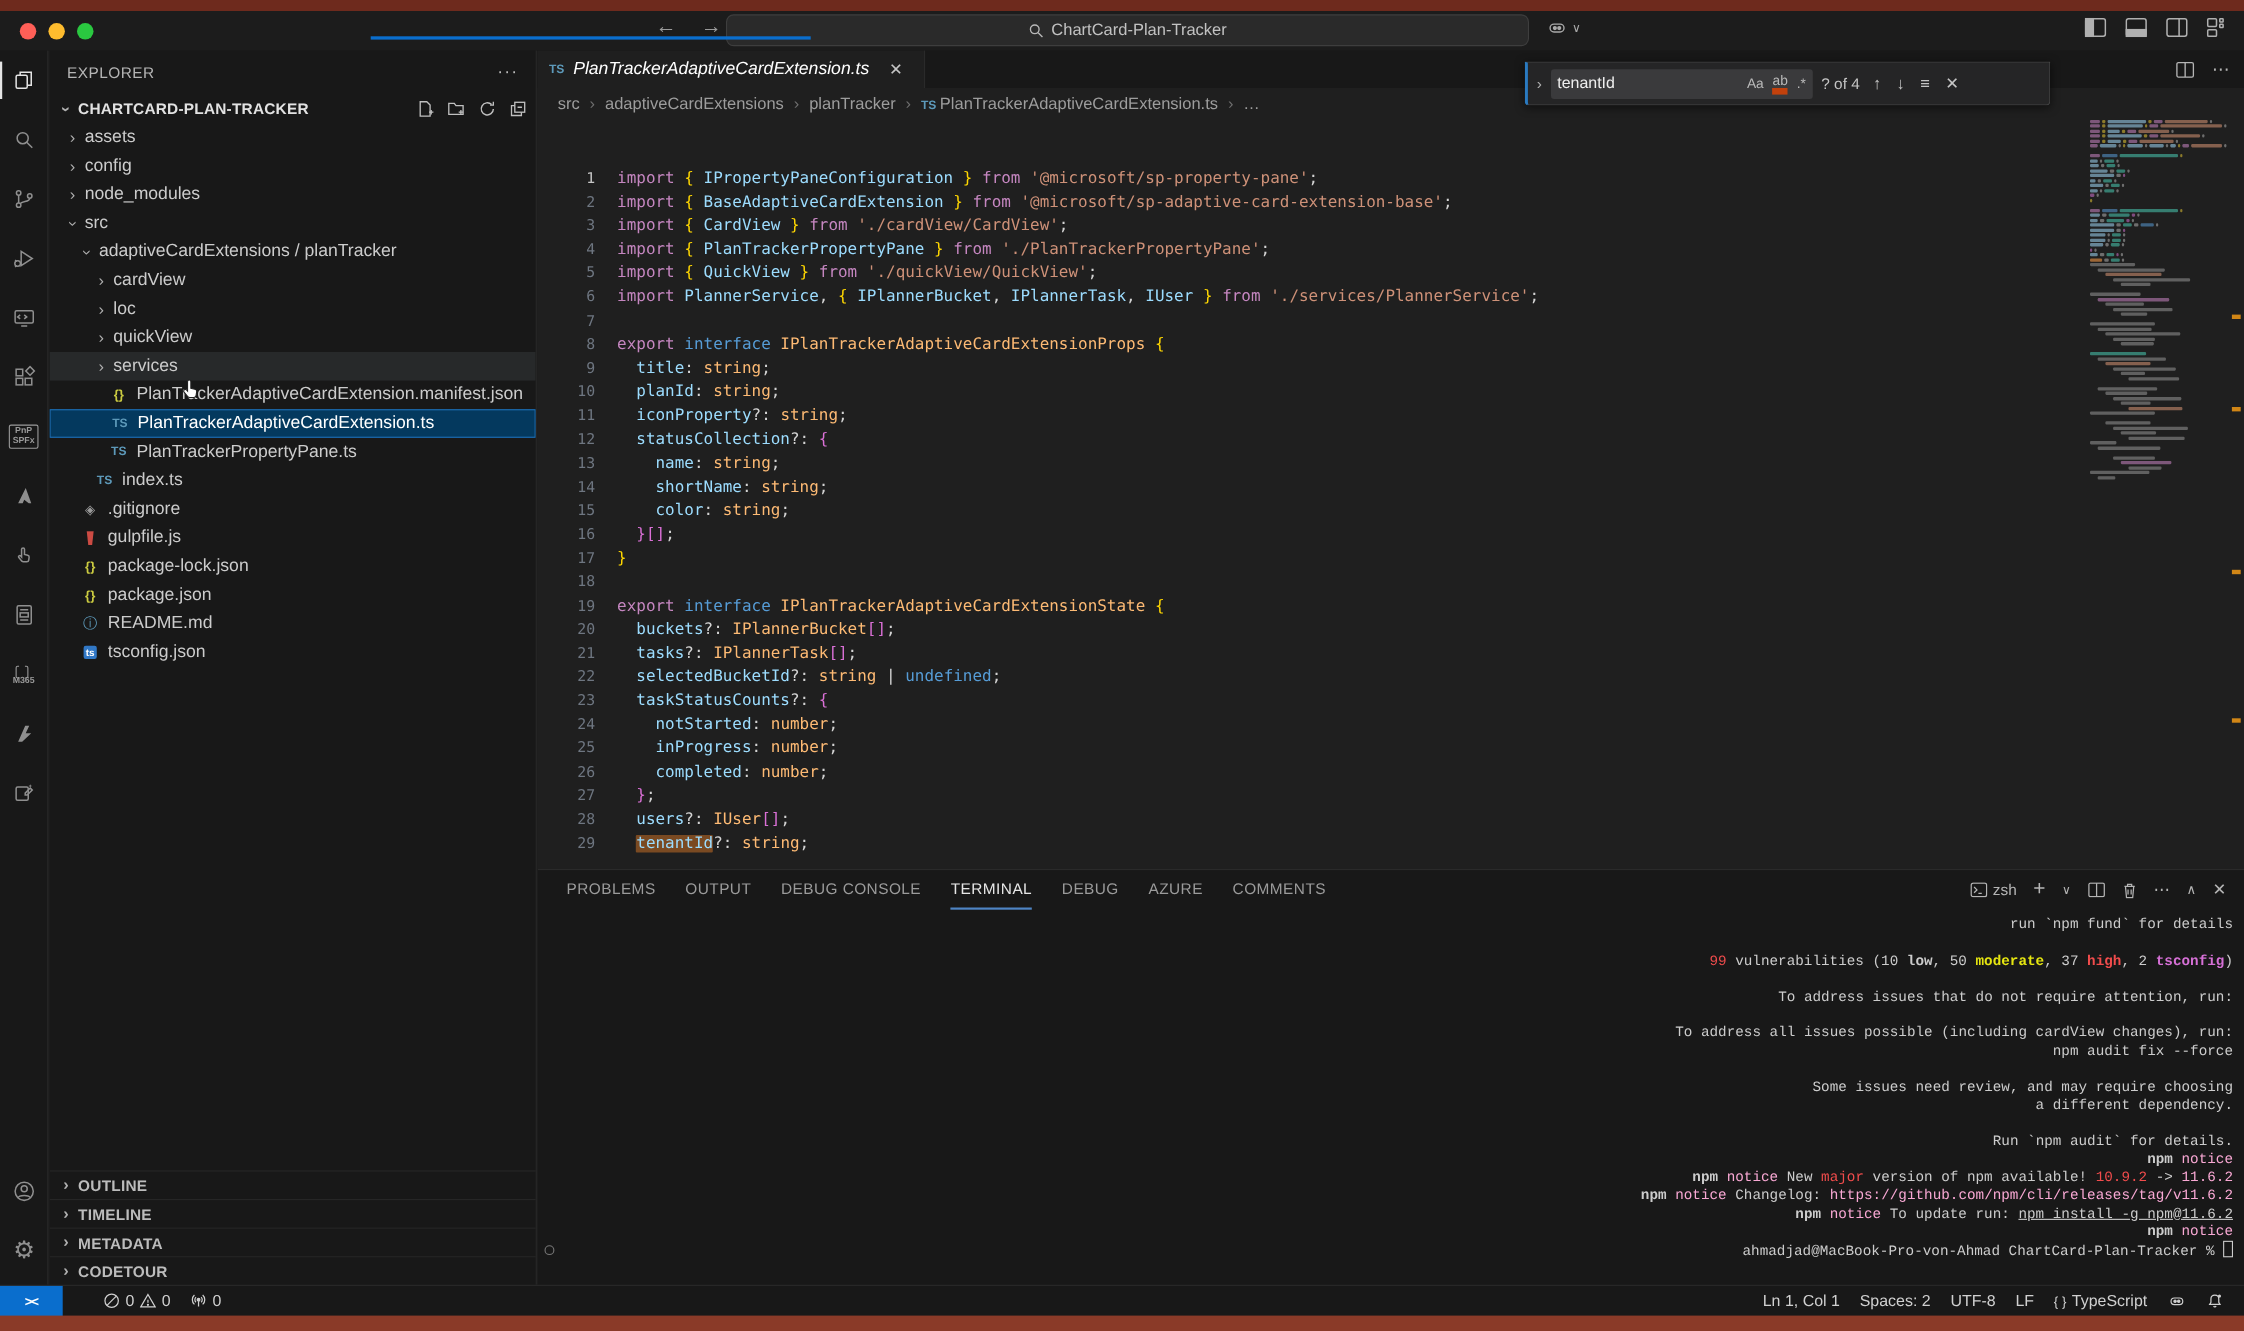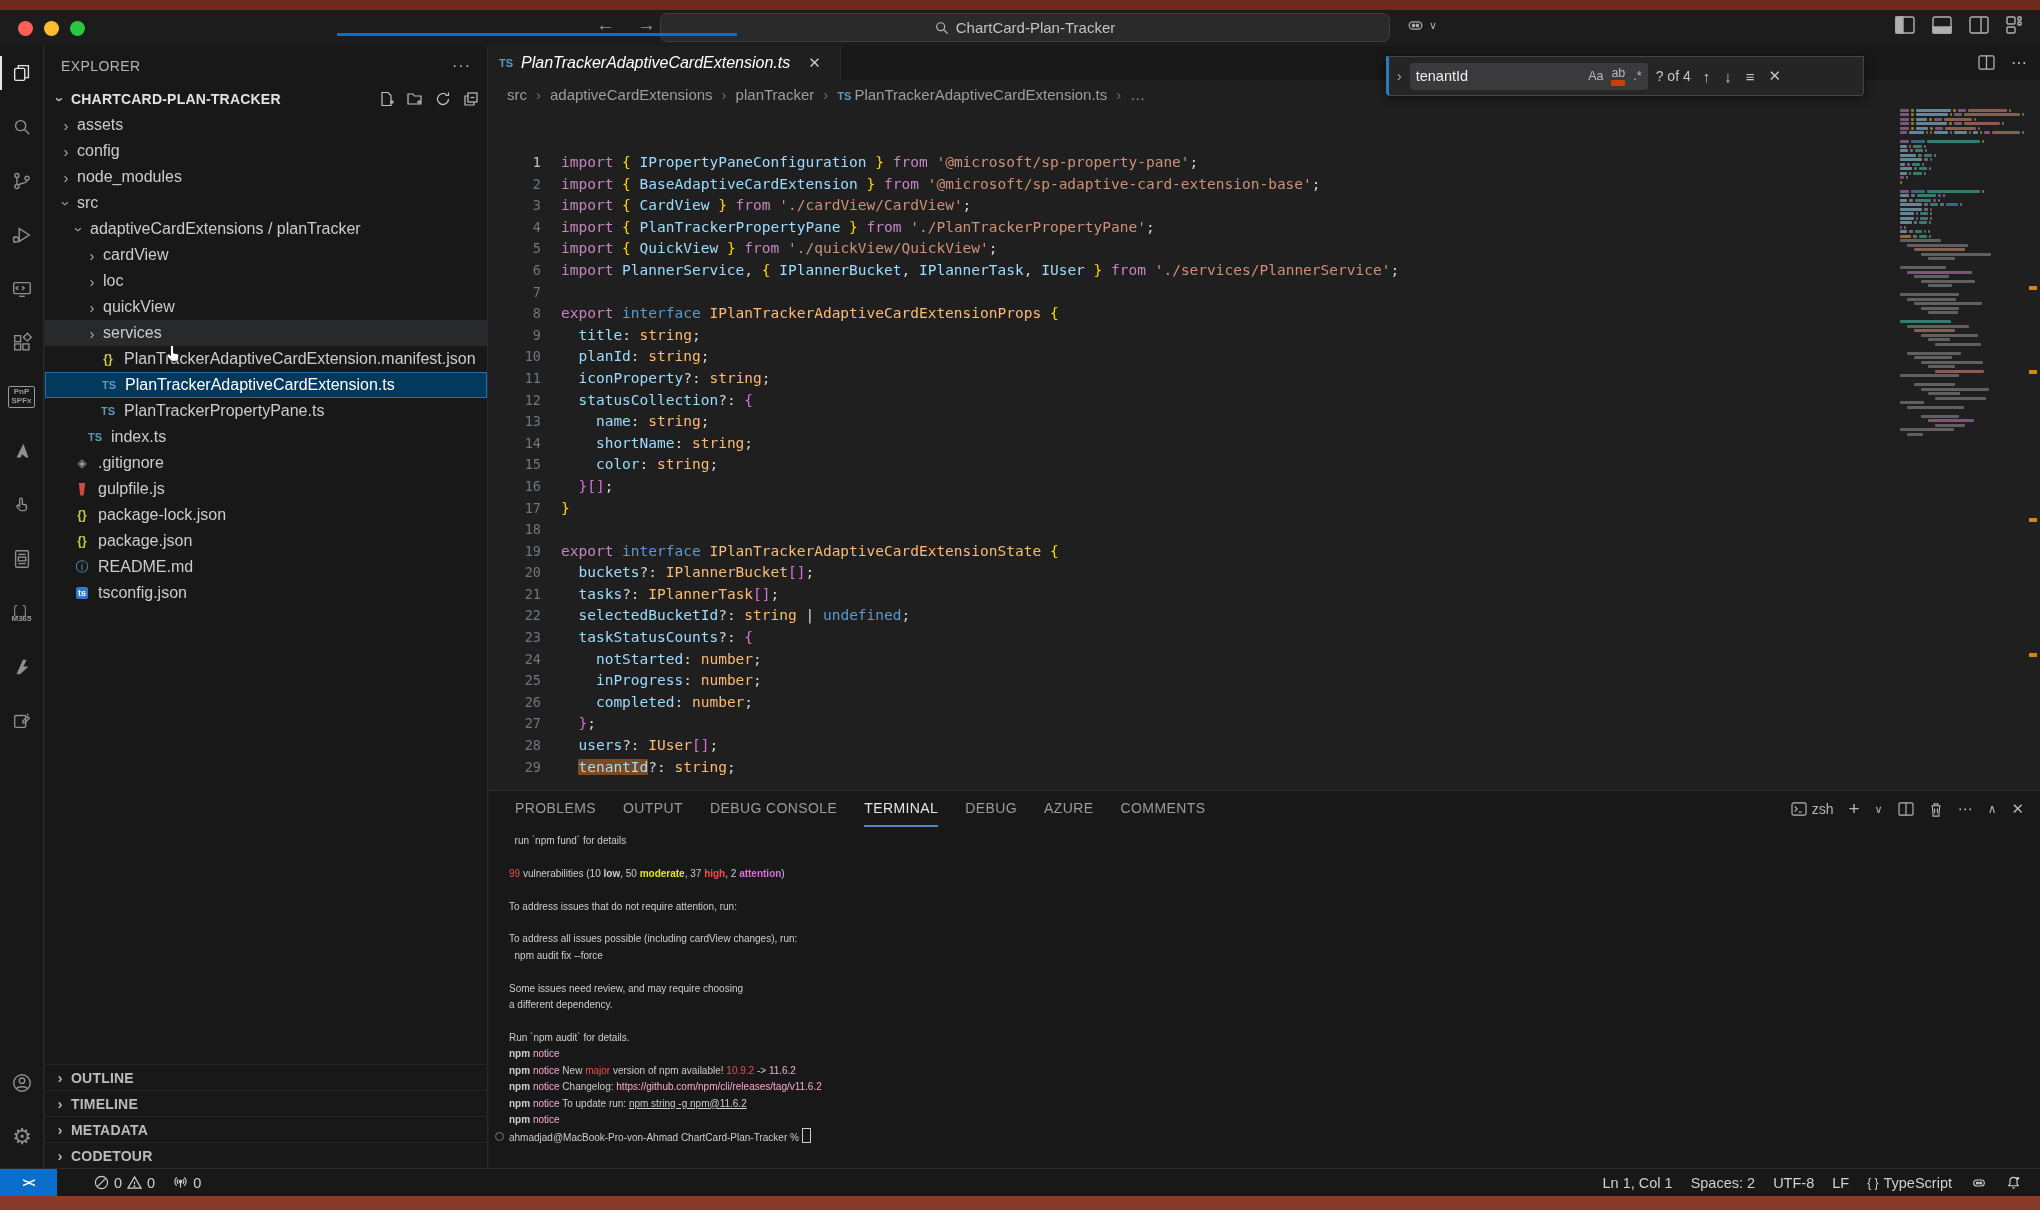--- a/index.html
+++ b/index.html
@@ -98,21 +98,21 @@
   .overview-ruler{position:absolute;right:0;top:62px;width:14px;height:682px;}
   .ruler-mark{position:absolute;right:3px;width:8px;height:4px;background:#d18616;}
   
   .panel{position:absolute;left:489px;top:790px;width:1551px;height:378px;background:#181818;border-top:1px solid #2a2a2a;}
   .panel-tabs{position:absolute;left:26px;top:0;height:36px;display:flex;gap:27px;align-items:center;}
   .panel-tab{color:#9b9b9b;font-size:14px;letter-spacing:.4px;height:36px;display:flex;align-items:center;border-bottom:2px solid transparent;}
   .panel-tab.active{color:#e6e6e6;border-bottom:2px solid #4e84c4;}
   .panel-actions{position:absolute;right:16px;top:0;height:36px;display:flex;gap:15px;align-items:center;color:#b5b5b5;font-size:15px;}
   .panel-actions .zsh{display:flex;align-items:center;gap:5px;font-size:14px;}
   .terminal{position:absolute;left:20px;top:42px;right:10px;bottom:4px;
-    font-family:Liberation Sans, sans-serif;font-size:10px;line-height:16.4px;color:#cccccc;}
+    font-family:Liberation Mono, monospace;font-size:13px;line-height:16.4px;color:#cccccc;text-align:right;}
   .t-line{white-space:pre;min-height:16.4px;position:relative;}
   .t-red{color:#f14c4c}.t-yellow{color:#e5e510}.t-mag{color:#d670d6}.t-blue{color:#f9a8d4}
   .t-bold{font-weight:bold}.t-ul{text-decoration:underline}
   .t-cursor{display:inline-block;width:9px;height:15px;border:1px solid #cccccc;vertical-align:-2px;}
   .t-deco{position:absolute;left:-14px;top:4px;width:9px;height:9px;border:1px solid #777;border-radius:50%;}
   
   .statusbar{position:absolute;left:0;top:1168px;width:2040px;height:28px;background:#181818;
     border-top:1px solid #2a2a2a;display:flex;align-items:center;font-size:14.5px;color:#d0d0d0;}
   .sb-remote{width:57px;height:28px;background:#0a6ecd;color:#fff;display:flex;align-items:center;
     justify-content:center;font-size:12px;font-weight:bold;letter-spacing:-1px;}
@@ -851,35 +851,35 @@
           <line x1="5.5" y1="7" x2="5.5" y2="12"></line>
           <line x1="8.5" y1="7" x2="8.5" y2="12"></line>
         </svg>
       <span>⋯</span>
       <span style="font-size:12px;">∧</span>
       <span>✕</span>
     </div>
     <div class="terminal" id="terminal">
         <div class="t-line"><span>  run `npm fund` for details</span></div>
         <div class="t-line">&nbsp;</div>
-        <div class="t-line"><span class="t-red">99</span><span> vulnerabilities (10 </span><span class="t-bold">low</span><span>, 50 </span><span class="t-yellow t-bold">moderate</span><span>, 37 </span><span class="t-red t-bold">high</span><span>, 2 </span><span class="t-mag t-bold">attention</span><span>)</span></div>
+        <div class="t-line"><span class="t-red">99</span><span> vulnerabilities (10 </span><span class="t-bold">low</span><span>, 50 </span><span class="t-yellow t-bold">moderate</span><span>, 37 </span><span class="t-red t-bold">high</span><span>, 2 </span><span class="t-mag t-bold">tsconfig</span><span>)</span></div>
         <div class="t-line">&nbsp;</div>
         <div class="t-line"><span>To address issues that do not require attention, run:</span></div>
         <div class="t-line">&nbsp;</div>
         <div class="t-line"><span>To address all issues possible (including cardView changes), run:</span></div>
         <div class="t-line"><span>  npm audit fix --force</span></div>
         <div class="t-line">&nbsp;</div>
         <div class="t-line"><span>Some issues need review, and may require choosing</span></div>
         <div class="t-line"><span>a different dependency.</span></div>
         <div class="t-line">&nbsp;</div>
         <div class="t-line"><span>Run `npm audit` for details.</span></div>
         <div class="t-line"><span class="t-bold">npm</span><span> </span><span class="t-blue">notice</span></div>
         <div class="t-line"><span class="t-bold">npm</span><span> </span><span class="t-blue">notice</span><span> New </span><span class="t-red">major</span><span> version of npm available! </span><span class="t-red">10.9.2</span><span> -&gt; </span><span class="t-blue">11.6.2</span></div>
         <div class="t-line"><span class="t-bold">npm</span><span> </span><span class="t-blue">notice</span><span> Changelog: </span><span class="t-blue">https://github.com/npm/cli/releases/tag/v11.6.2</span></div>
-        <div class="t-line"><span class="t-bold">npm</span><span> </span><span class="t-blue">notice</span><span> To update run: </span><span class="t-ul">npm string -g npm@11.6.2</span></div>
+        <div class="t-line"><span class="t-bold">npm</span><span> </span><span class="t-blue">notice</span><span> To update run: </span><span class="t-ul">npm install -g npm@11.6.2</span></div>
         <div class="t-line"><span class="t-bold">npm</span><span> </span><span class="t-blue">notice</span></div>
         <div class="t-line"><span class="t-deco"></span><span>ahmadjad@MacBook-Pro-von-Ahmad ChartCard-Plan-Tracker % </span><span class="t-cursor"></span></div>
       </div>
   </div>
 
   <div class="statusbar">
     <div class="sb-remote">&gt;&lt;</div>
     <div class="sb-item sb-left-gap">
       <svg width="15" height="15" viewBox="0 0 16 16" fill="none" stroke="#d0d0d0" stroke-width="1.2">
           <circle cx="8" cy="8" r="6.5"></circle>

